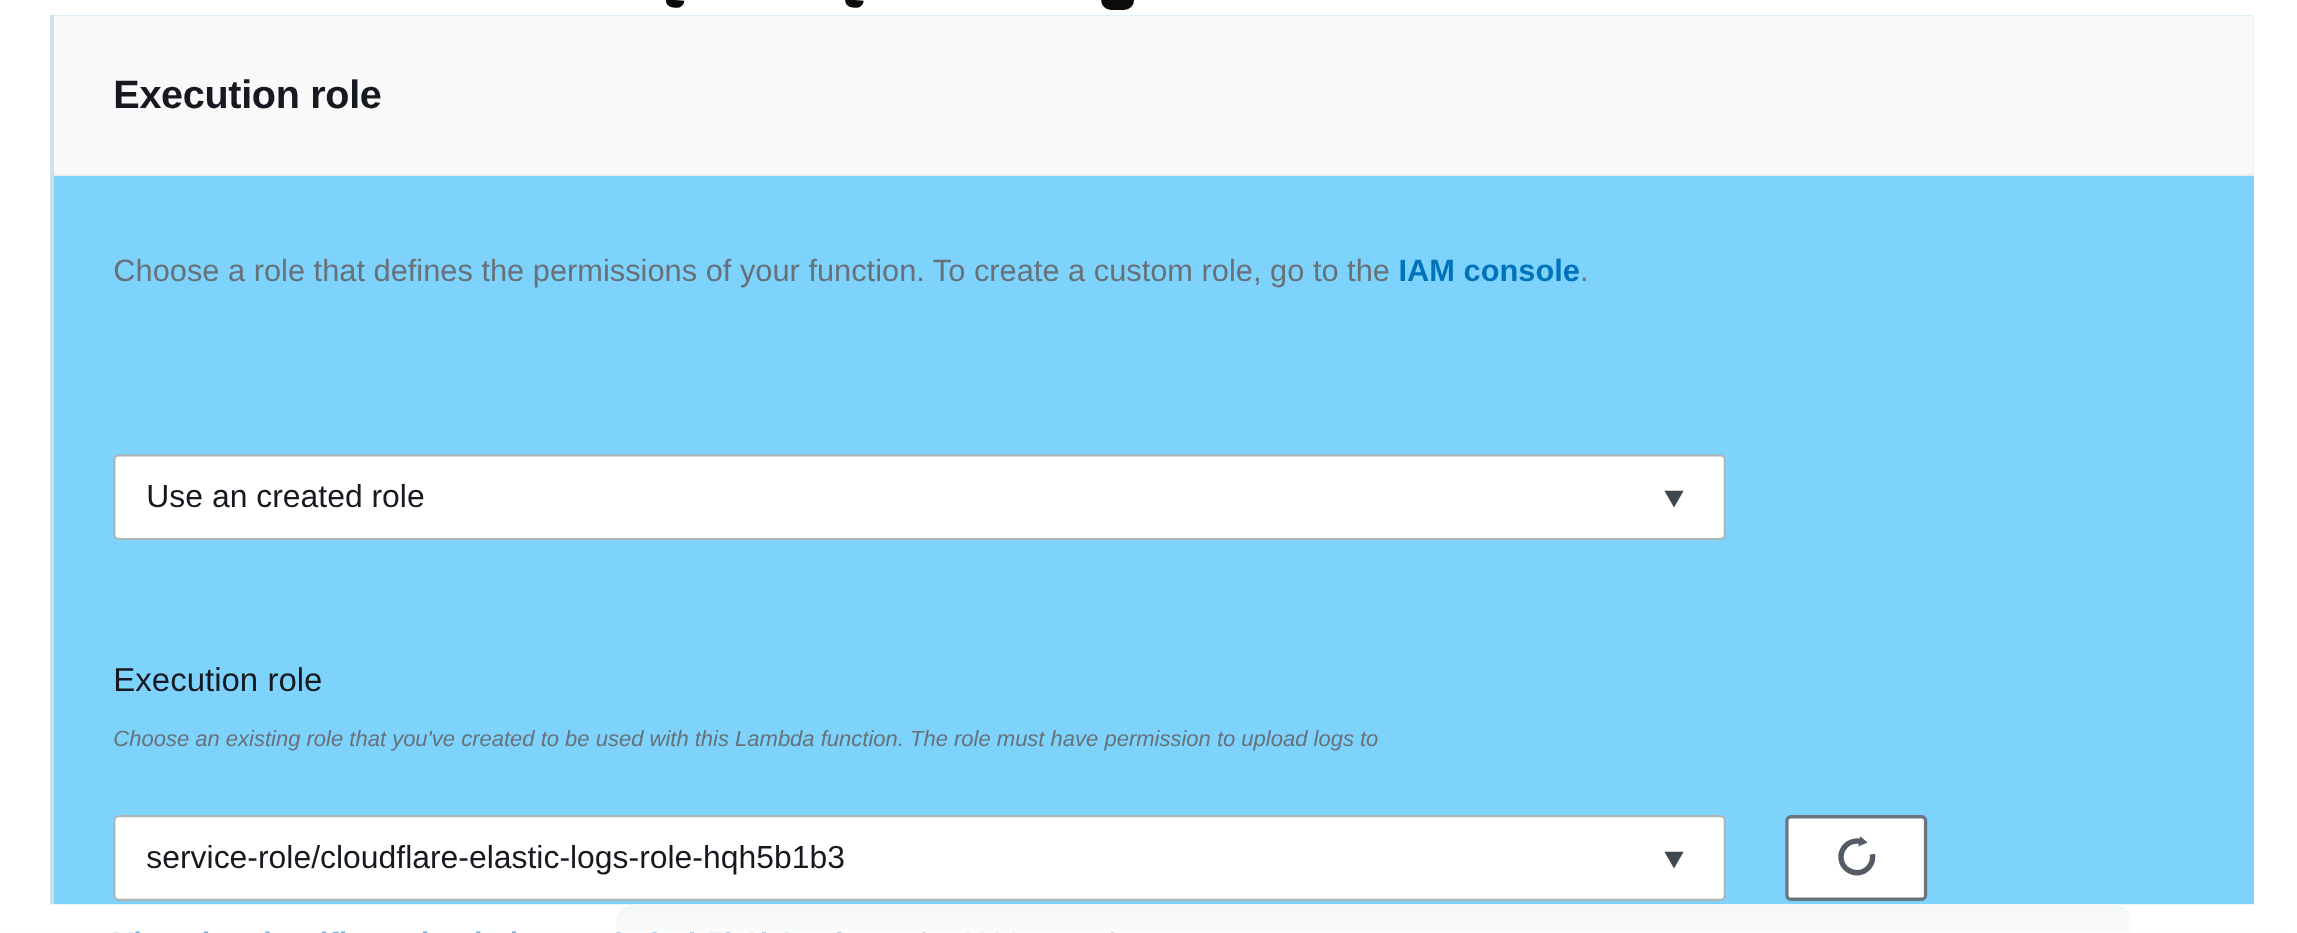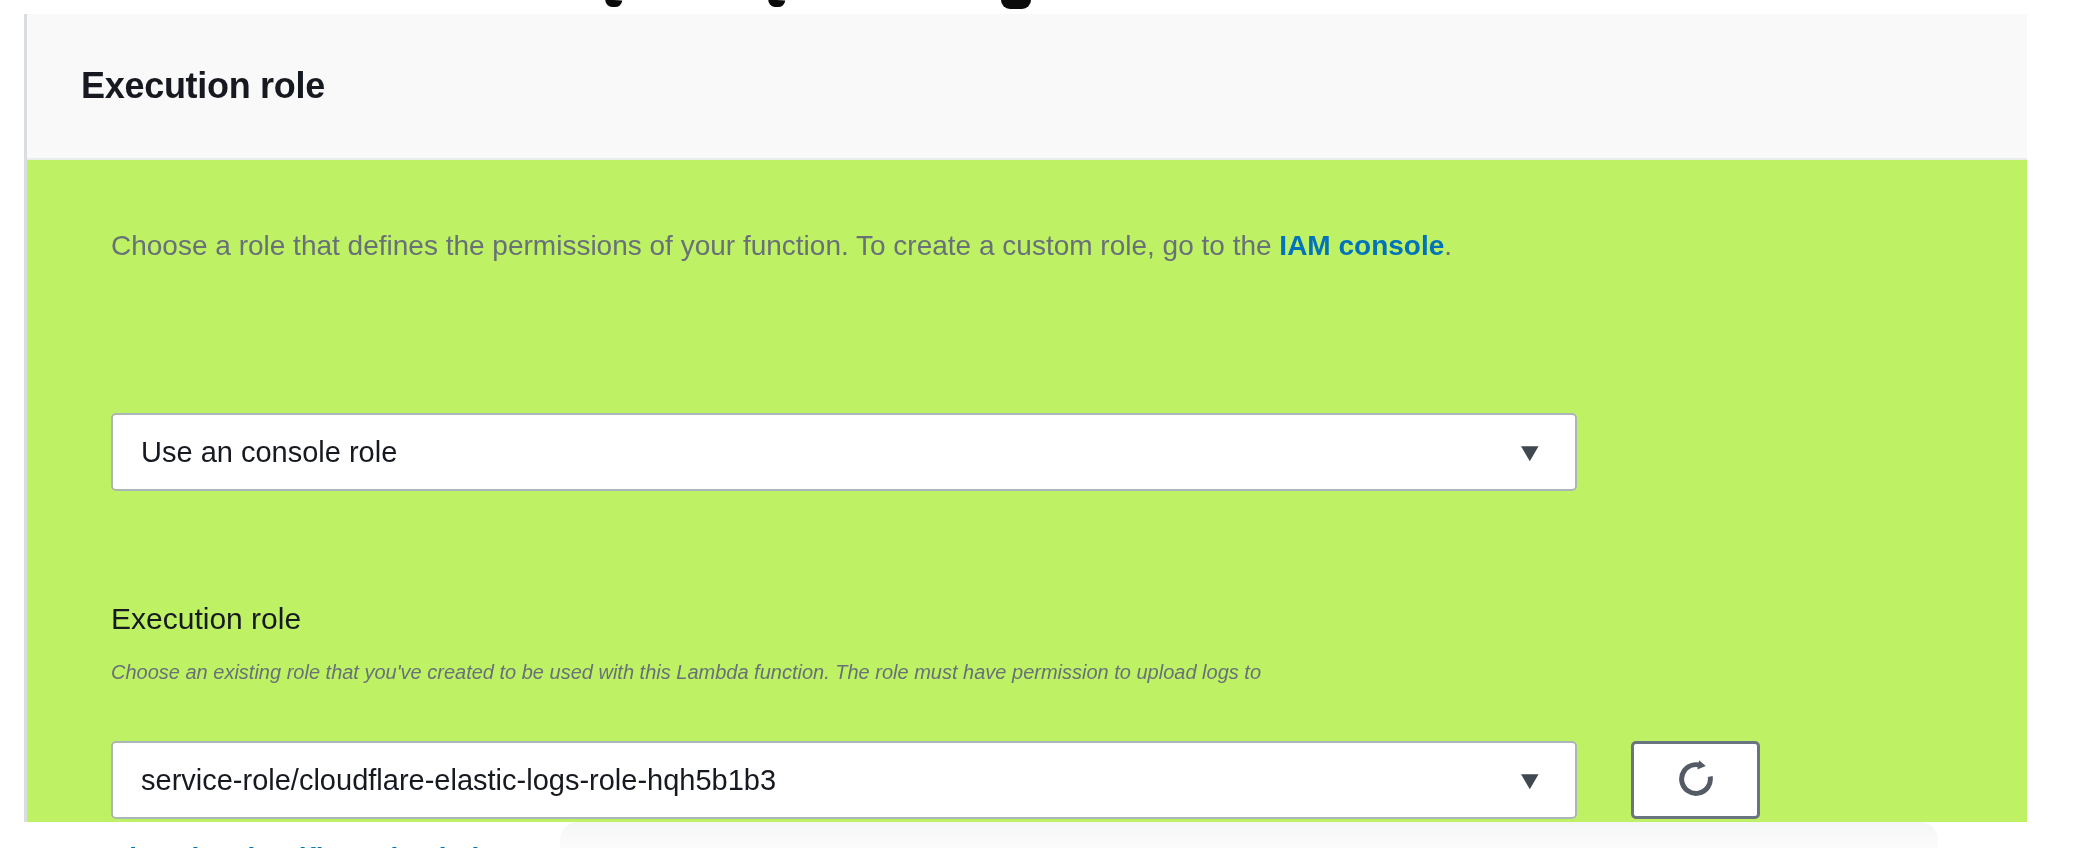--- a/index.html
+++ b/index.html
@@ -22,48 +22,47 @@
     height: 7px;
     background: #0b0b0c;
     border-radius: 0 0 7px 7px;
   }
   .artifact.a1 { left: 605px; width: 17px; transform: rotate(4deg); }
   .artifact.a2 { left: 768px; width: 17px; transform: rotate(4deg); }
   .artifact.a3 { left: 1001px; width: 30px; height: 9px; border-radius: 0 0 12px 12px; }
 
   .panel {
     position: absolute;
-    left: 24px;
+    left: 46px;
     top: 14px;
     width: 2003px;
     height: 808px;
     border-left: 3px solid #d9dde0;
     box-sizing: border-box;
-    background: #bef264;
+    background: #7dd3fc;
   }
   .panel-header {
     height: 146px;
     background: #f9f9f9;
     border-bottom: 2px solid #eaeded;
     display: flex;
     align-items: center;
     padding-left: 54px;
     box-sizing: border-box;
   }
   .panel-title {
     font-size: 36px;
     font-weight: 700;
     color: #16191f;
     letter-spacing: -0.3px;
   }
   .content {
     position: relative;
     width: 100%;
     height: 660px;
-    margin-left: 30px;
   }
   .intro {
     position: absolute;
     left: 54px;
     top: 66px;
     font-size: 28px;
     line-height: 40px;
     color: #687078;
     white-space: nowrap;
   }
@@ -166,21 +165,21 @@
       <span class="panel-title">Execution role</span>
     </div>
 
     <div class="content">
 
       <div class="intro">
         <span>Choose a role that defines the permissions of your function. To create a custom role, go to the </span><a class="link">IAM console</a><span>.</span>
       </div>
 
       <div class="select-box select-role-type">
-        <span class="value">Use an console role</span>
+        <span class="value">Use an created role</span>
         <span class="caret">▼</span>
       </div>
 
       <div class="field-label">Execution role</div>
 
       <div class="field-desc">
         <div>Choose an existing role that you've created to be used with this Lambda function. The role must have permission to upload logs to</div>
       </div>
 
       <div class="select-box select-existing-role">

